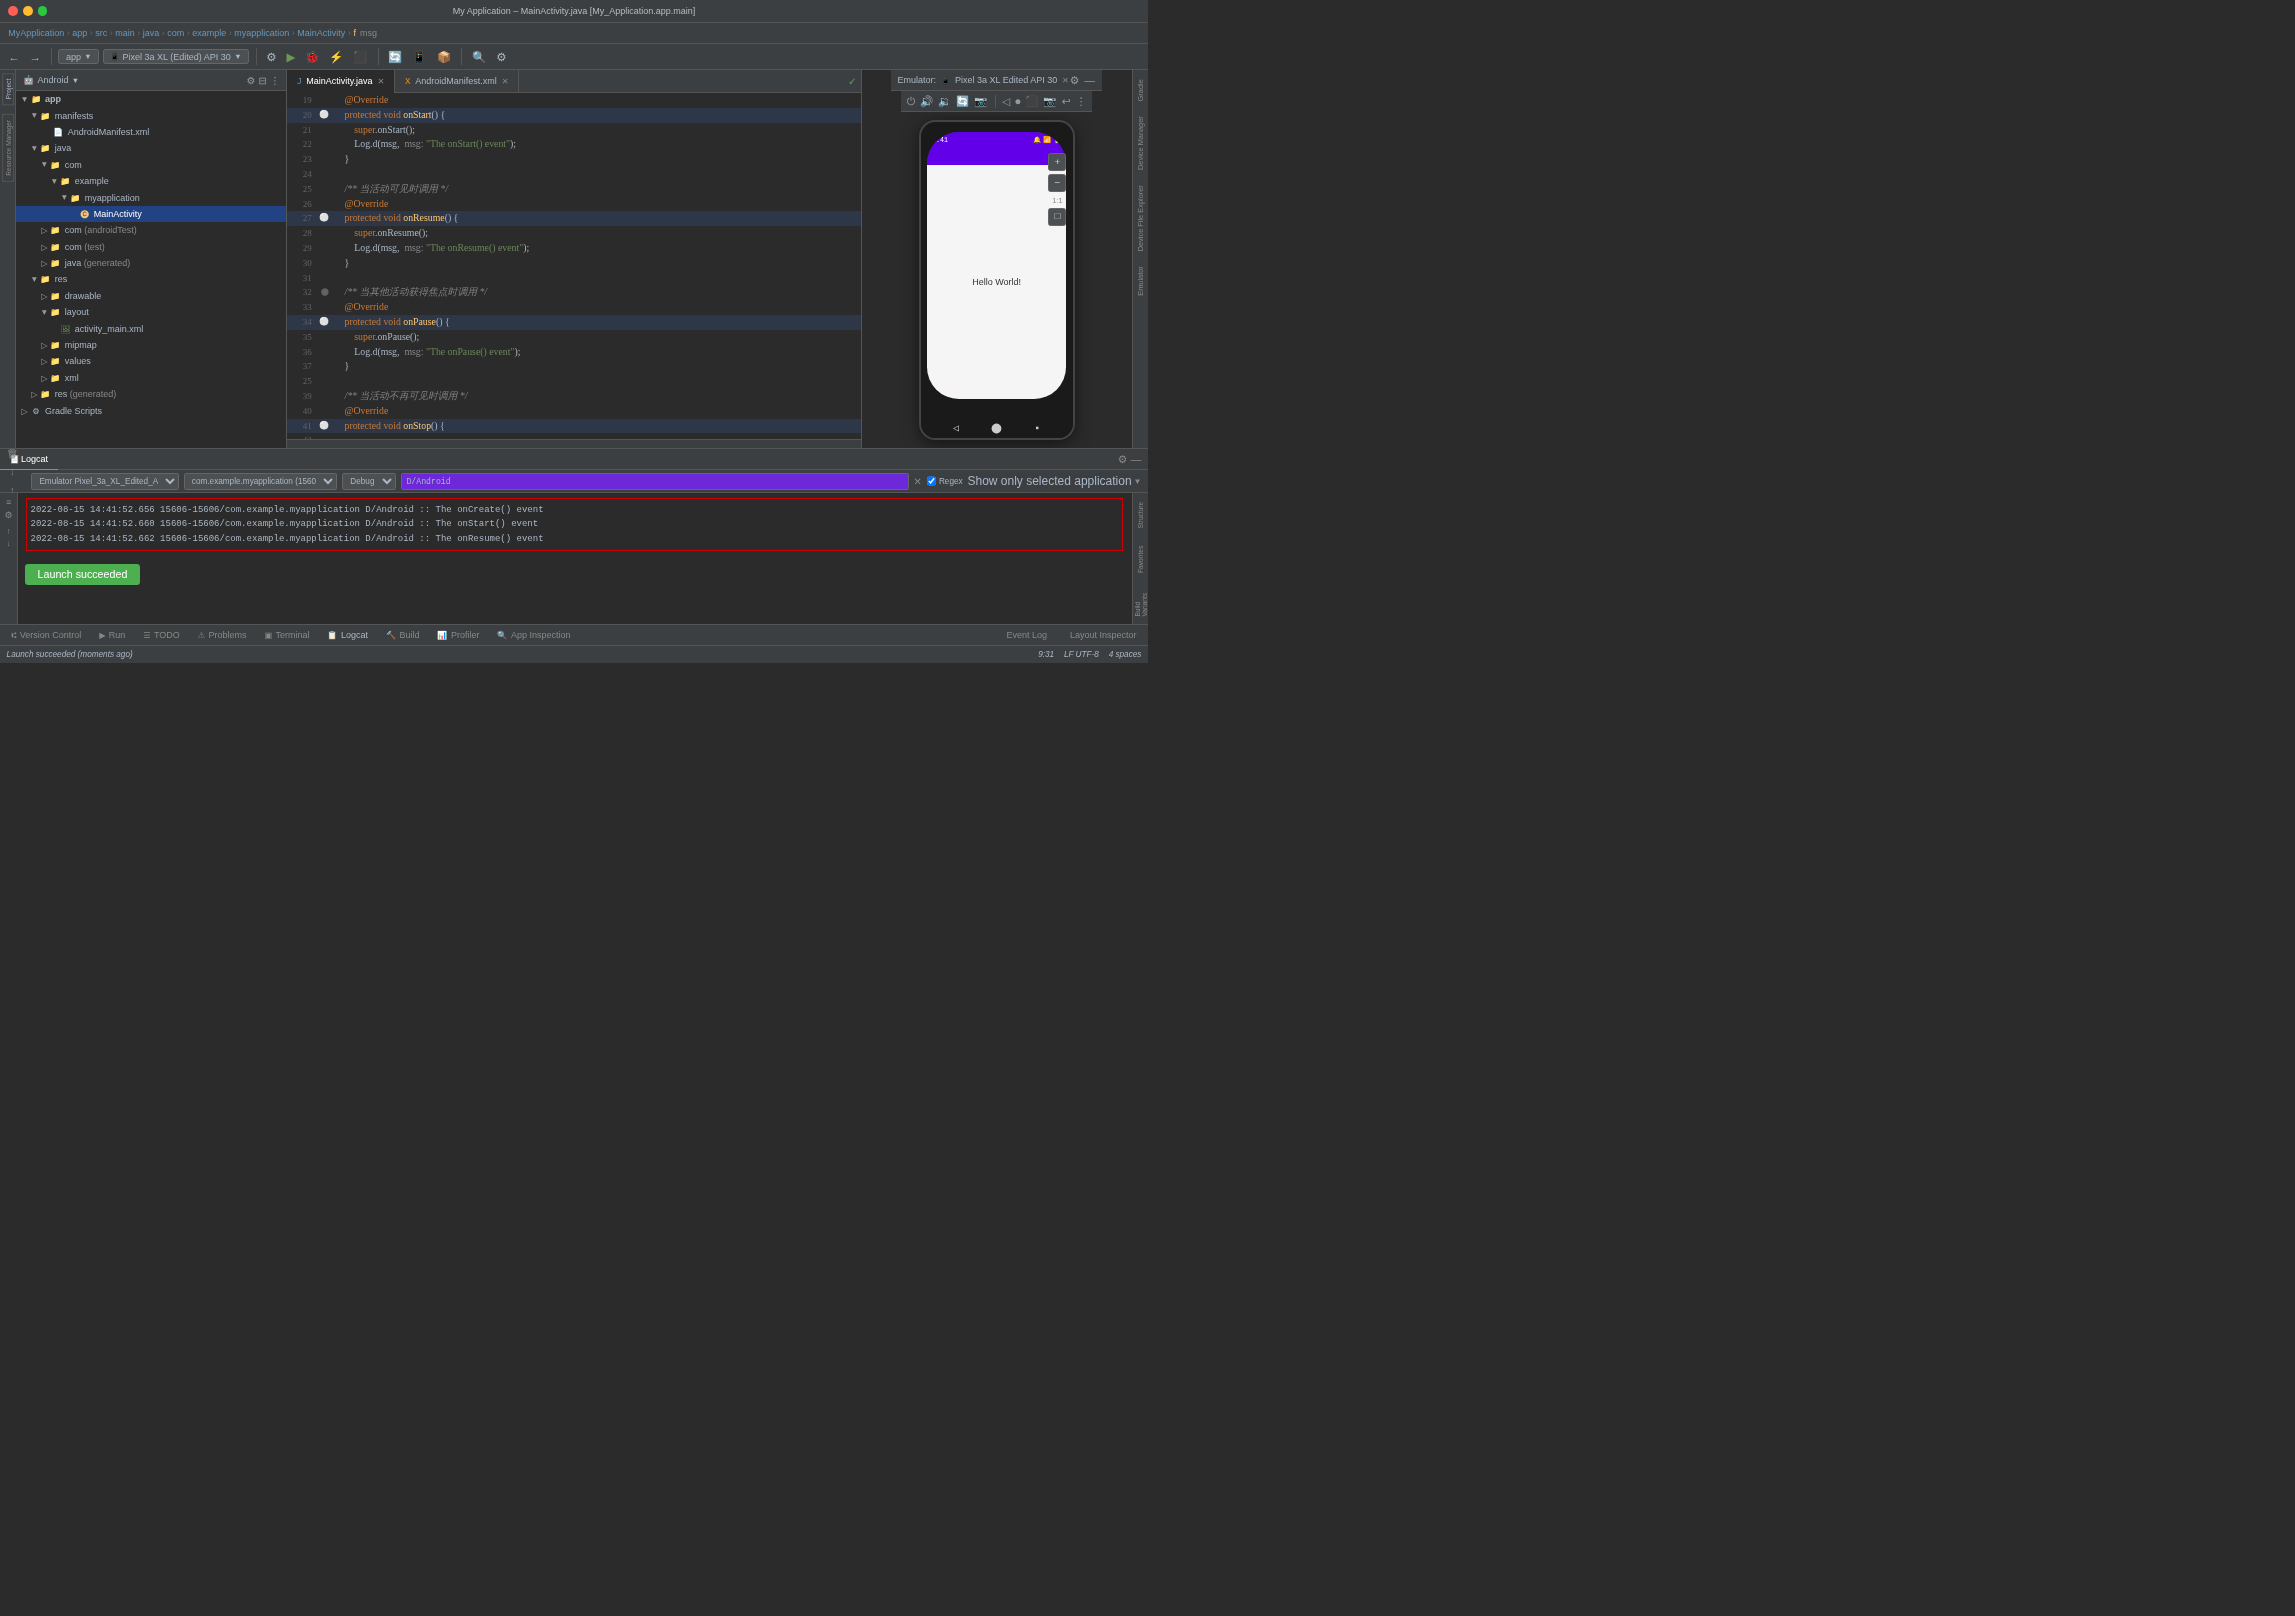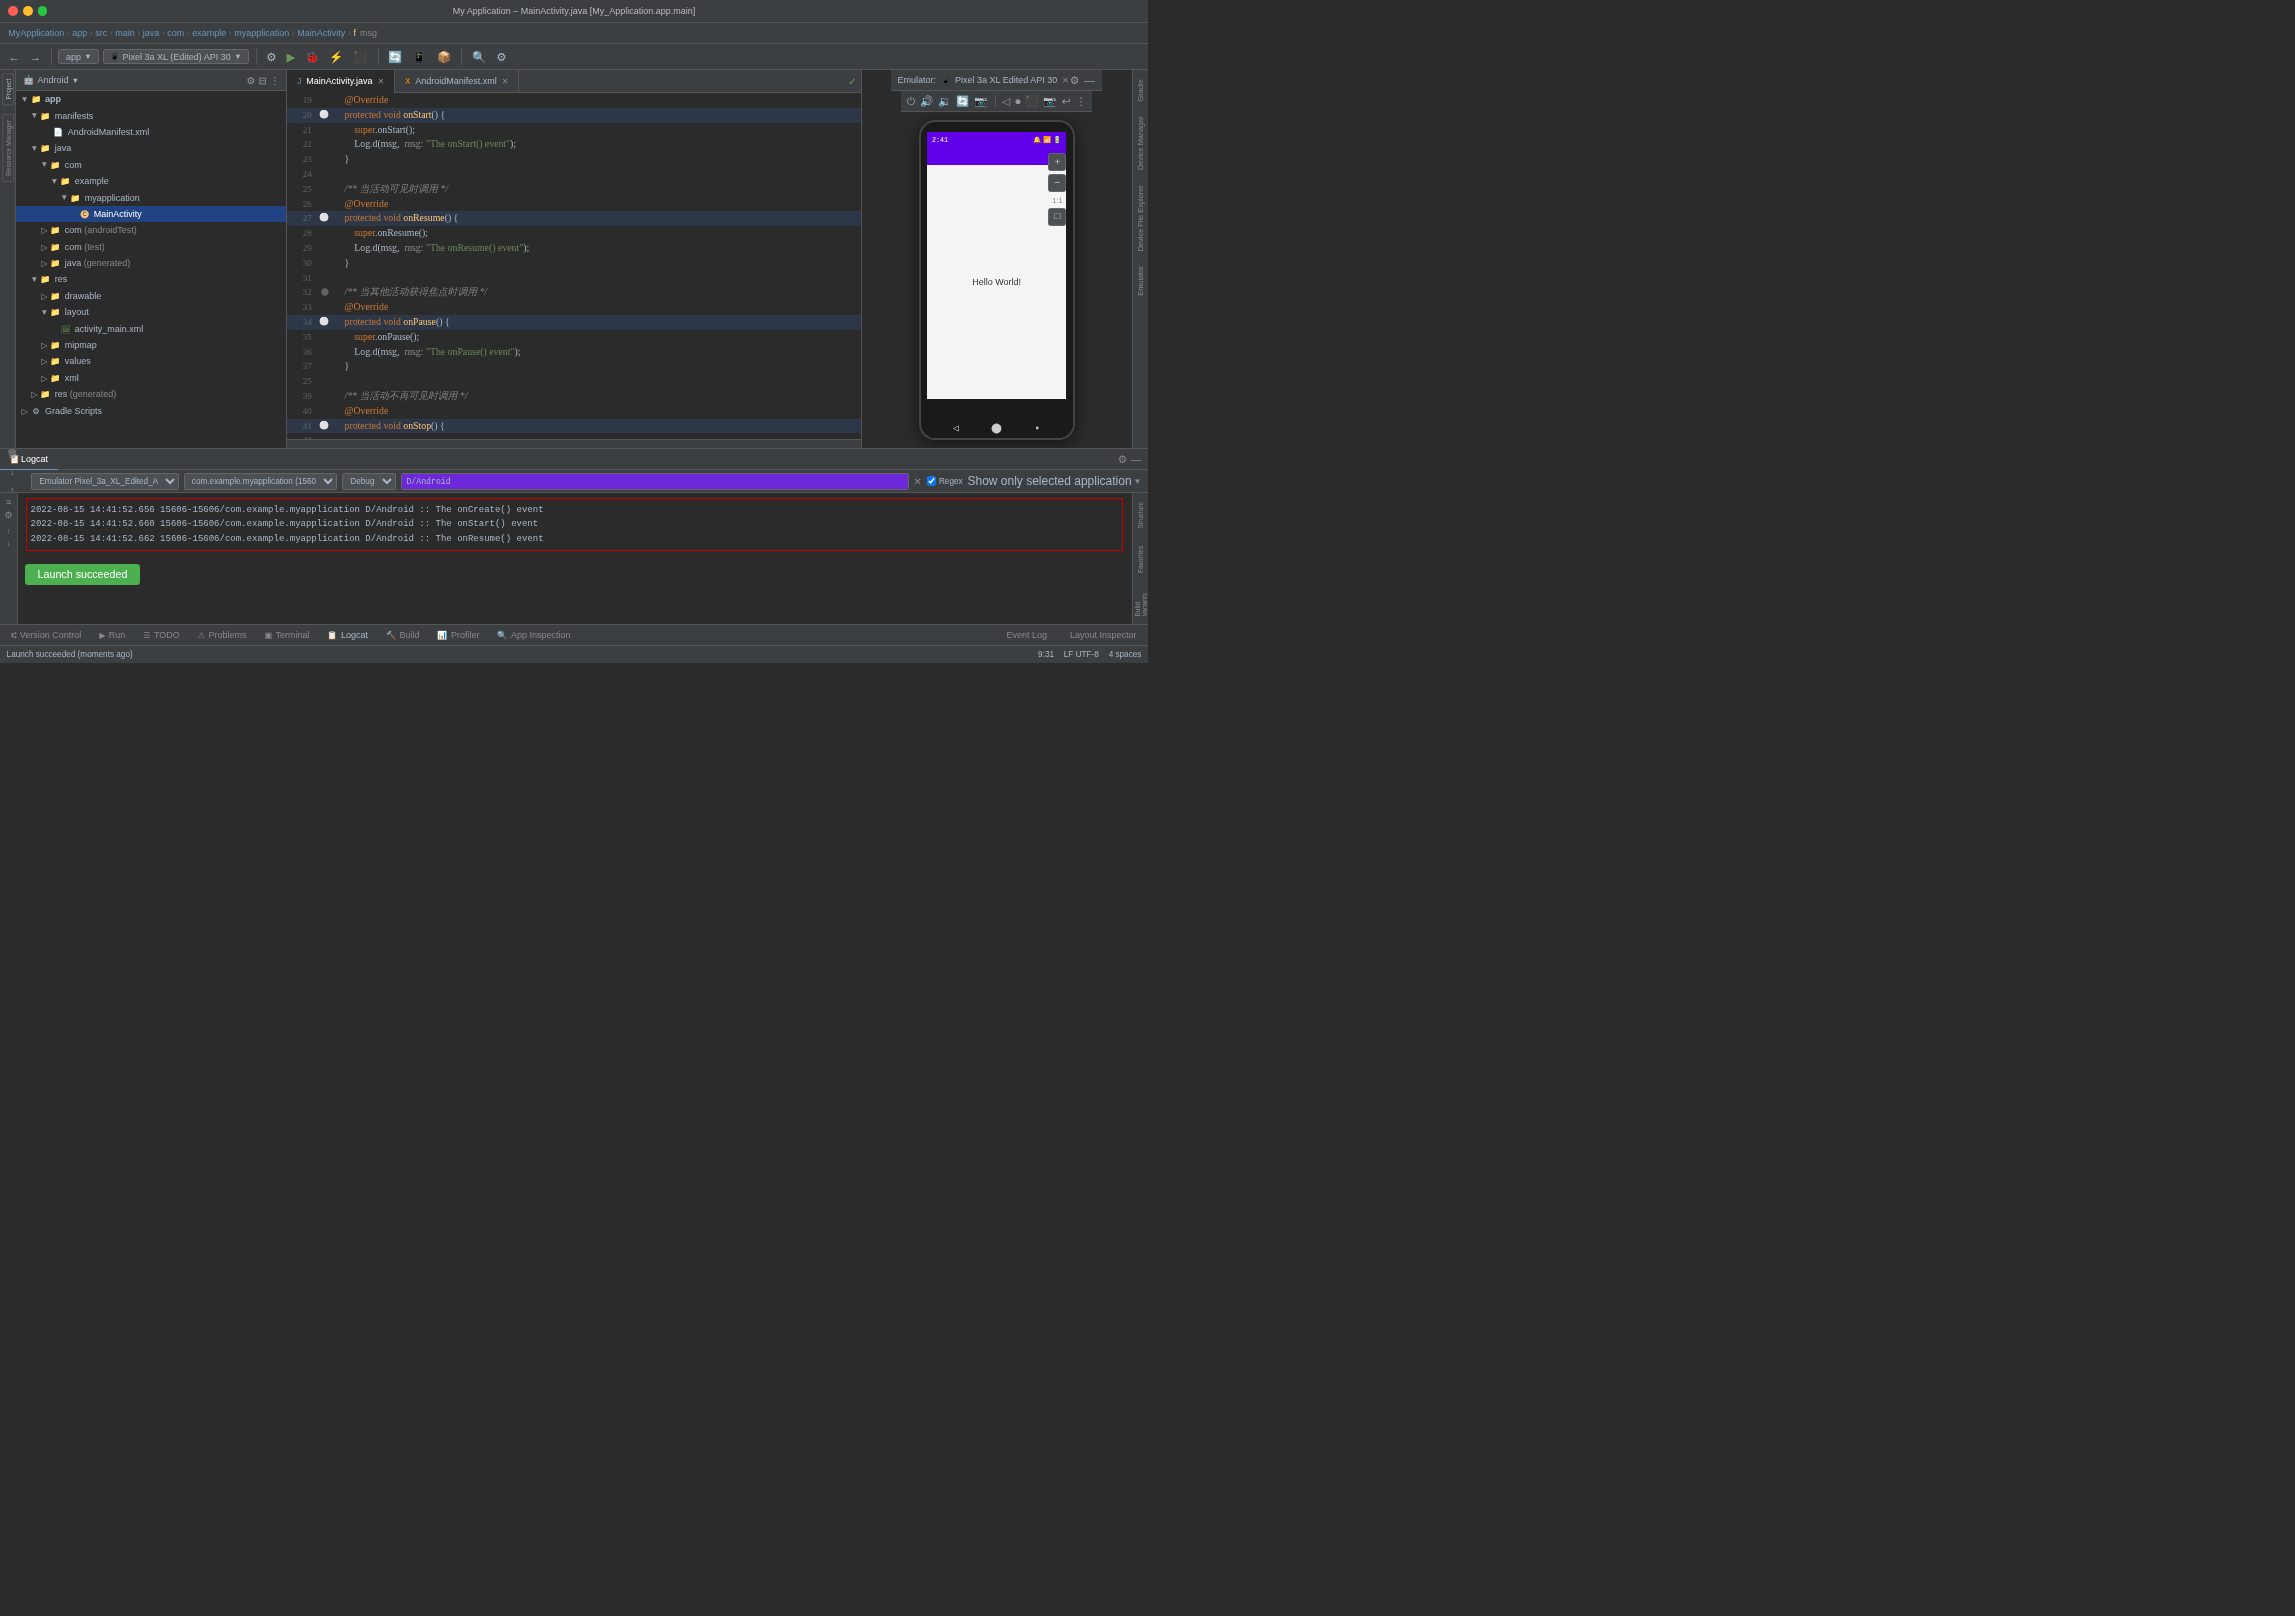--- a/index.html
+++ b/index.html
@@ -315,20 +315,21 @@
       overflow: hidden;
       position: relative;
       box-shadow: 0 3.3px 16.4px rgba(0,0,0,0.5);
     }
     .phone-screen {
       margin: 9.8px 6.6px 6.6px 6.6px;
       height: calc(100% - 49px);
       background: #14532d;
       position: relative;
       overflow: hidden;
+      border-radius: 32px;
     }
     .phone-status-bar {
       height: 16.4px;
       background: #6200ea;
       display: flex;
       align-items: center;
       padding: 0 4.9px;
       justify-content: space-between;
       font-size: 6.6px;
       color: white;
@@ -540,21 +541,21 @@
       display: flex;
       align-items: center;
       padding: 0 6.6px;
       font-size: 8.2px;
       color: #a9b7c6;
       font-family: -apple-system, sans-serif;
       justify-content: space-between;
     }
     .status-left { display: flex; align-items: center; gap: 9.8px; }
     .status-right { display: flex; align-items: center; gap: 9.8px; }
-    .status-item { cursor: pointer; }
+    .status-item { cursor: pointer; font-style: italic; }
 
     
     .footer-tabs {
       height: 21px;
       background: #3c3f41;
       border-top: 0.8px solid #555;
       display: flex;
       align-items: center;
       padding: 0 3.3px;
       gap: 1.6px;

